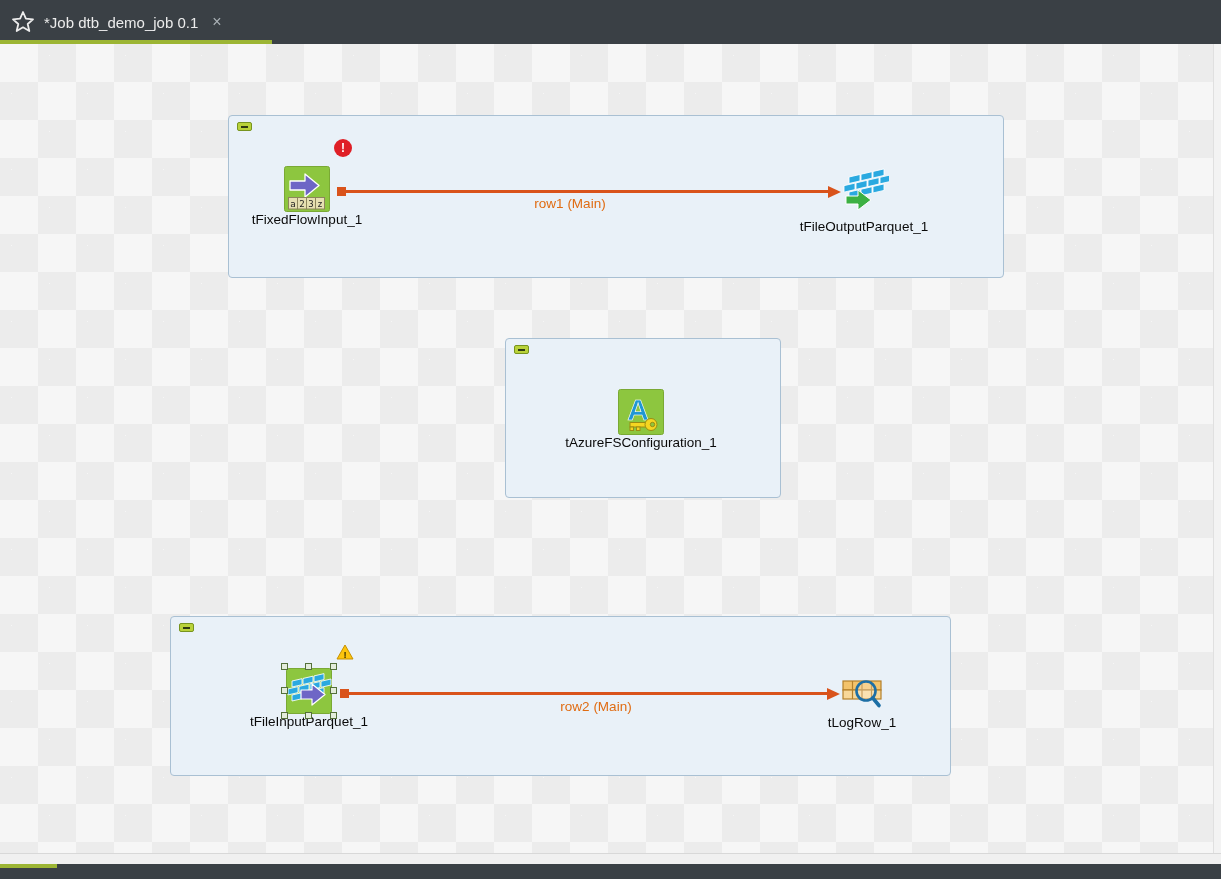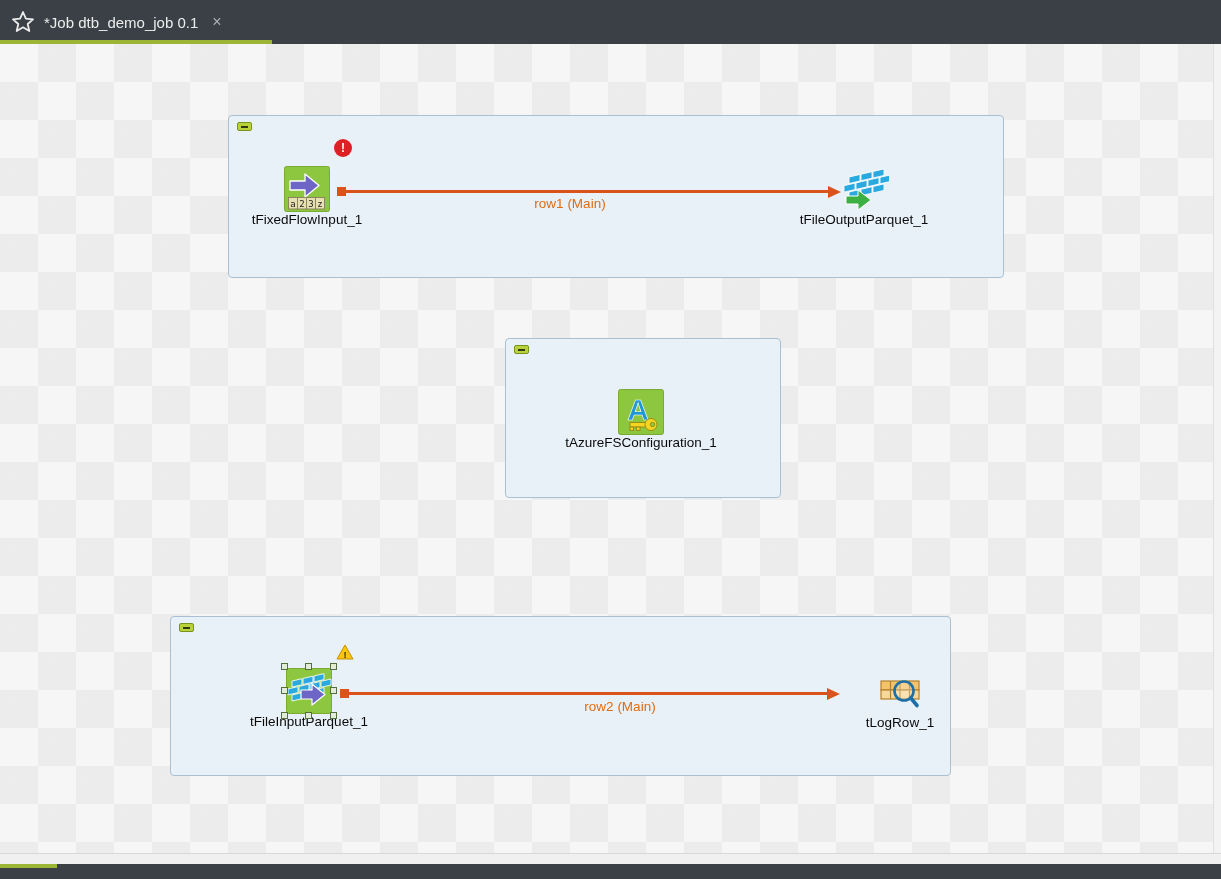--- a/index.html
+++ b/index.html
@@ -99,21 +99,21 @@
       <span class="conn-line"></span>
       <span class="conn-arrow"></span>
     </div>
     <div class="conn-label" style="left:570px; top:152px;">row1 (Main)</div>
 
     <div class="connection" style="left:340px; top:643px; width:500px;">
       <span class="conn-start"></span>
       <span class="conn-line"></span>
       <span class="conn-arrow"></span>
     </div>
-    <div class="conn-label" style="left:620px; top:655px;">row2 (Main)</div>
+    <div class="conn-label" style="left:596px; top:655px;">row2 (Main)</div>
 
     <div class="node" style="left:307px; top:122px;">
       <div class="icon-wrap">
         <svg width="46" height="46" viewBox="0 0 46 46">
           <rect x="0.5" y="0.5" width="45" height="45" rx="2" fill="#8dc63f" stroke="#7aa934"></rect>
           <path d="M6 15 L21 15 L21 8 L35 19.5 L21 31 L21 24 L6 24 Z" fill="#6e66c6" stroke="#ffffff" stroke-width="1.3" stroke-linejoin="round"></path>
           <g stroke="#8d865c" fill="#e6e0b2">
             <rect x="4.5" y="31.5" width="9" height="11.5"></rect>
             <rect x="13.5" y="31.5" width="9" height="11.5"></rect>
             <rect x="22.5" y="31.5" width="9" height="11.5"></rect>
@@ -124,21 +124,21 @@
             <text x="18" y="40.5">2</text>
             <text x="27" y="40.5">3</text>
             <text x="36" y="40.5">z</text>
           </g>
         </svg>
         <div class="badge-error">!</div>
       </div>
       <div class="node-label">tFixedFlowInput_1</div>
     </div>
 
-    <div class="node" style="left:864px; top:122px;">
+    <div class="node" style="left:864px; top:122px;gap:7px;">
       <div class="icon-wrap">
         <svg width="48" height="46" viewBox="0 0 48 46">
           <g transform="translate(8,11) skewY(-13)" stroke="#ffffff" stroke-width="0.8">
             <rect x="0" y="0" width="11" height="6.5" fill="#2aa9e0"></rect>
             <rect x="12" y="0" width="11" height="6.5" fill="#2aa9e0"></rect>
             <rect x="24" y="0" width="11" height="6.5" fill="#2aa9e0"></rect>
             <rect x="-5" y="7.5" width="11" height="6.5" fill="#2aa9e0"></rect>
             <rect x="7" y="7.5" width="11" height="6.5" fill="#2aa9e0"></rect>
             <rect x="19" y="7.5" width="11" height="6.5" fill="#2aa9e0"></rect>
             <rect x="31" y="7.5" width="11" height="6.5" fill="#2aa9e0"></rect>
@@ -198,21 +198,21 @@
         <span class="handle h-br"></span>
         
         <svg class="badge-warning" width="18" height="16" viewBox="0 0 18 16">
           <path d="M9 1 L17 15 L1 15 Z" fill="#fcc40d" stroke="#c79100" stroke-linejoin="round"></path>
           <text x="9" y="13.5" text-anchor="middle" font-family="'Liberation Sans', sans-serif" font-size="9.5" font-weight="bold" fill="#3a2f00">!</text>
         </svg>
       </div>
       <div class="node-label">tFileInputParquet_1</div>
     </div>
 
-    <div class="node" style="left:900px; top:625px;">
+    <div class="node" style="left:862px; top:625px;">
       <div class="icon-wrap">
         <svg width="46" height="46" viewBox="0 0 46 46">
           <g stroke="#b5802a" stroke-width="1.2">
             <rect x="4" y="12" width="38" height="9" fill="#f3c36b"></rect>
             <rect x="4" y="21" width="38" height="9" fill="#f8d899"></rect>
             <line x1="13.5" y1="12" x2="13.5" y2="30"></line>
             <line x1="23" y1="12" x2="23" y2="30"></line>
             <line x1="32.5" y1="12" x2="32.5" y2="30"></line>
           </g>
           <circle cx="27" cy="22" r="9.5" fill="rgba(255,255,255,0.25)" stroke="#1d6fa5" stroke-width="2.6"></circle>

